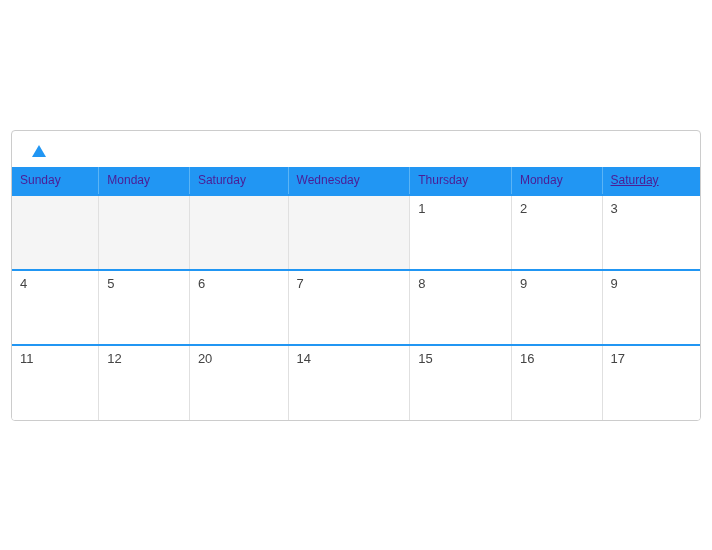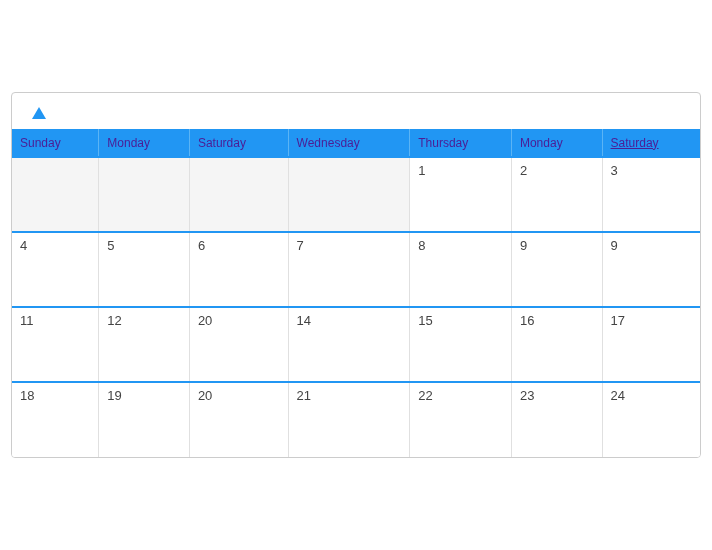--- a/index.html
+++ b/index.html
@@ -152,24 +152,15 @@
         </tr>
         <tr>
           <td><span class="day-number">11</span></td>
           <td><span class="day-number">12</span></td>
           <td><span class="day-number">20</span></td>
           <td><span class="day-number">14</span></td>
           <td><span class="day-number">15</span></td>
           <td><span class="day-number">16</span></td>
           <td><span class="day-number">17</span></td>
         </tr>
-        <tr>
-          <td><span class="day-number">18</span></td>
-          <td><span class="day-number">19</span></td>
-          <td><span class="day-number">20</span></td>
-          <td><span class="day-number">21</span></td>
-          <td><span class="day-number">22</span></td>
-          <td><span class="day-number">23</span></td>
-          <td><span class="day-number">24</span></td>
-        </tr>
       </tbody>
   </table>
 </div>
 
 </body></html>

